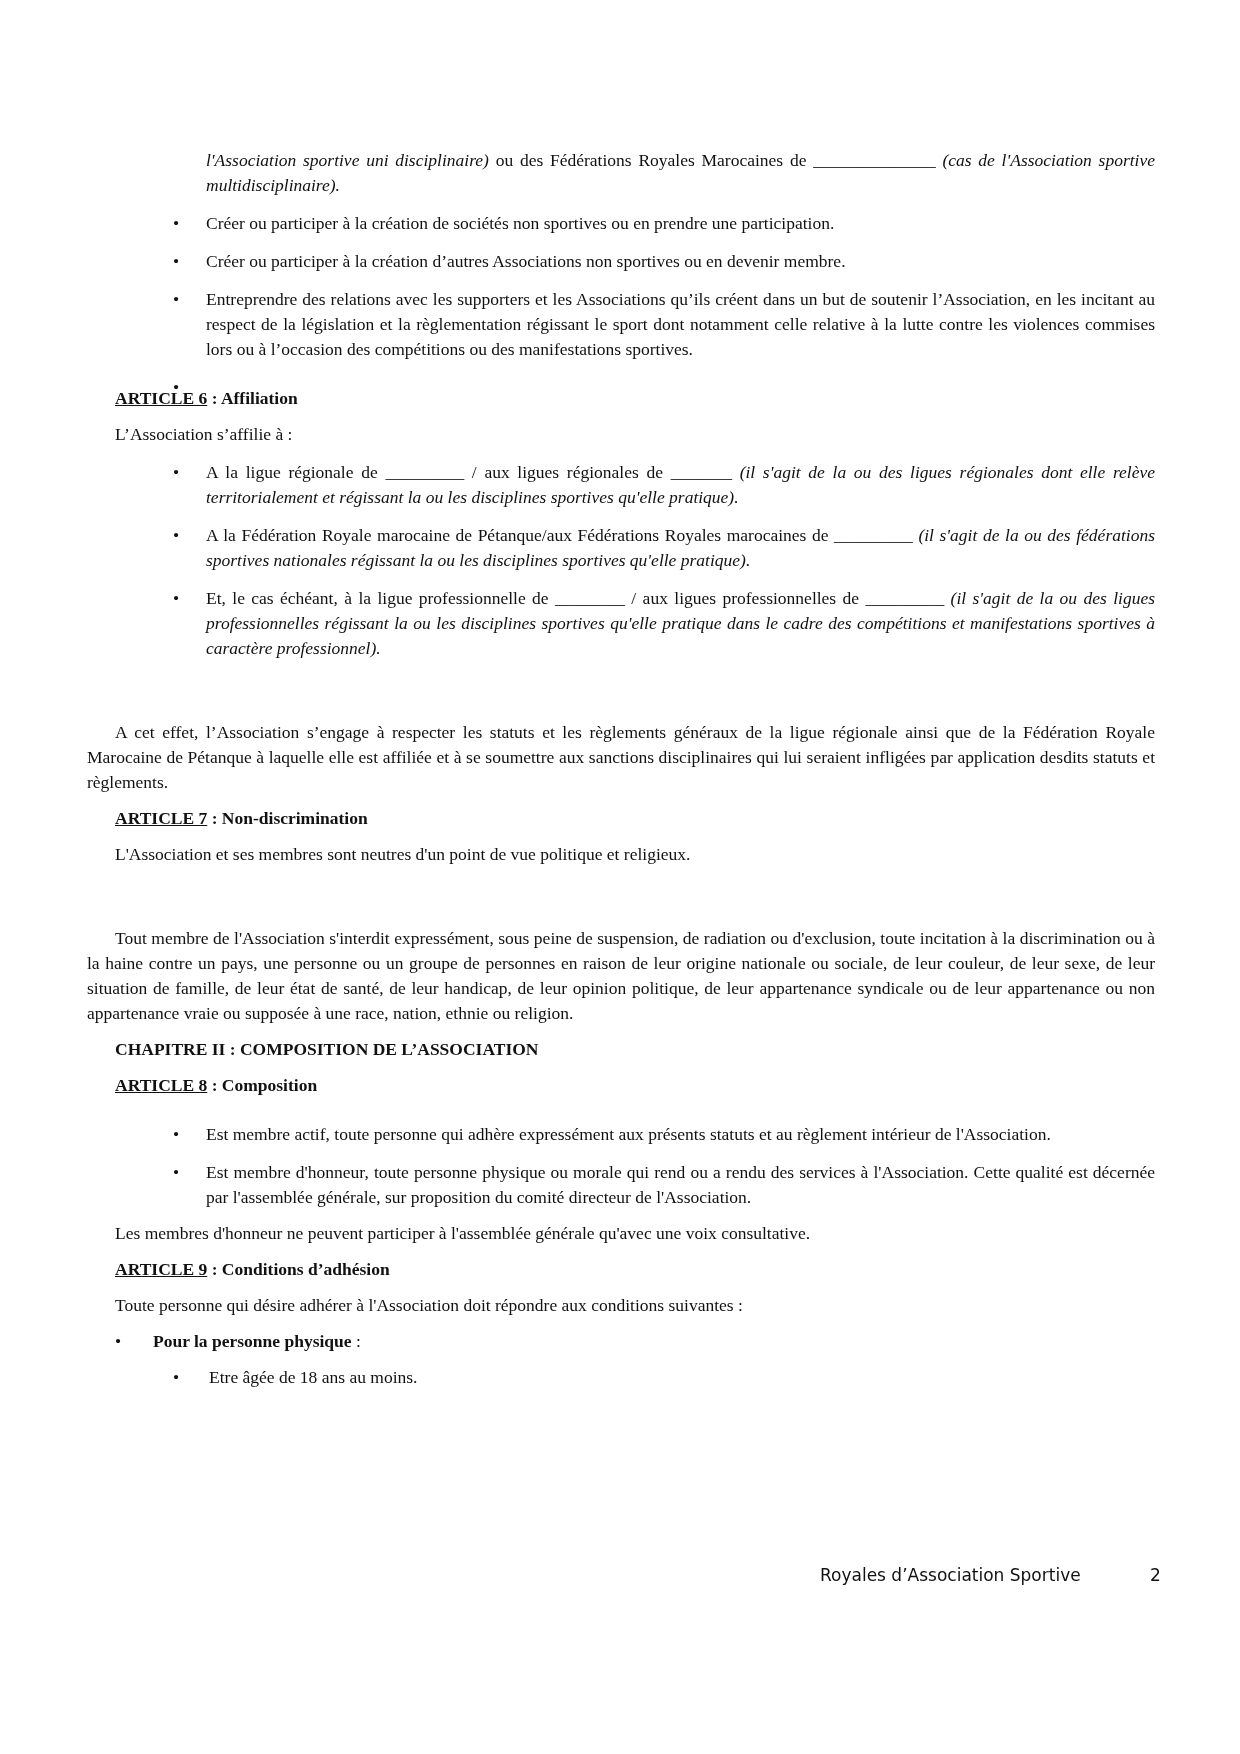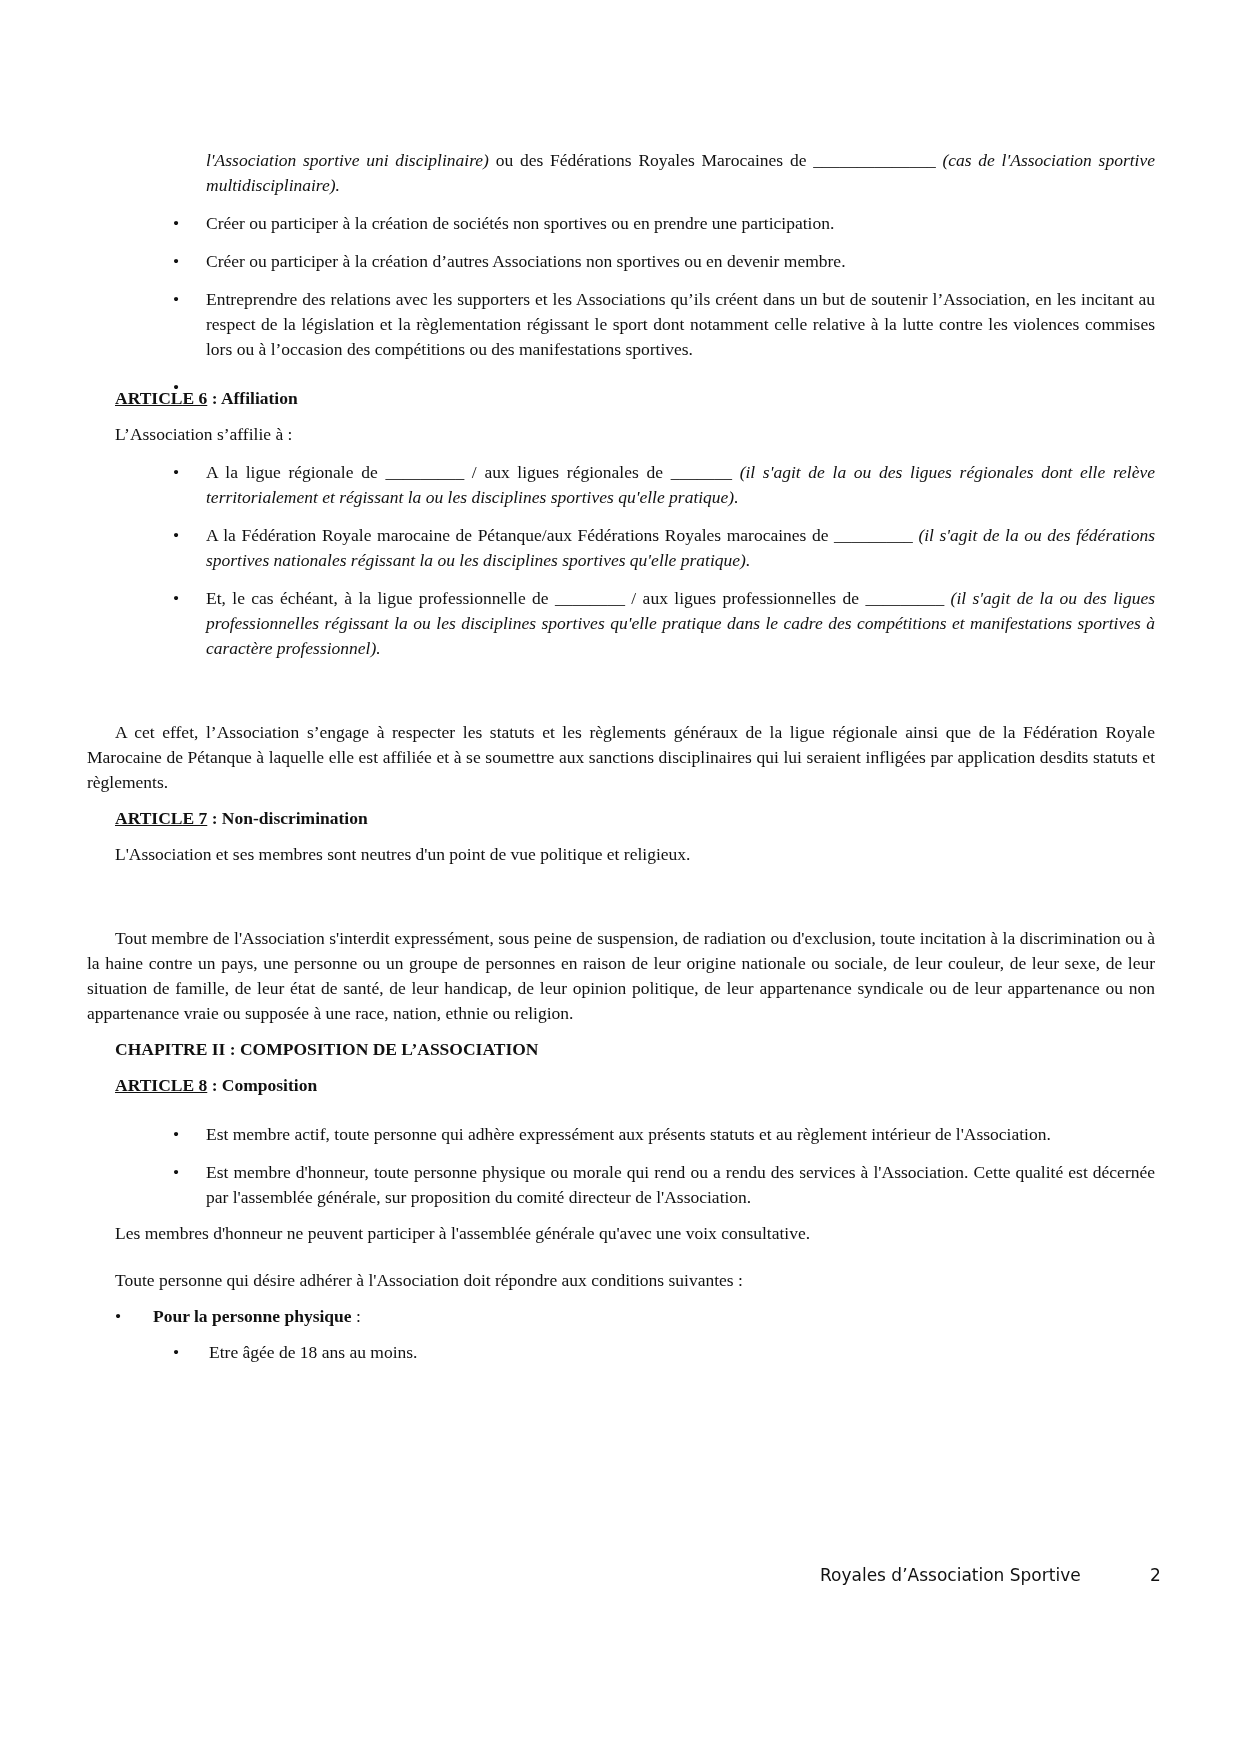--- a/index.html
+++ b/index.html
@@ -153,20 +153,23 @@
     </div>
     <div class="gap-m"></div>
     <div class="bullet">
       <span class="dot">•</span>
       <span>Est membre d'honneur, toute personne physique ou morale qui rend ou a rendu des services à l'Association. Cette qualité est décernée par l'assemblée générale, sur proposition du comité directeur de l'Association.</span>
     </div>
     <div class="gap-s"></div>
     <p class="para-28">Les membres d'honneur ne peuvent participer à l'assemblée générale qu'avec une voix consultative.</p>
     <div class="gap-s"></div>
 
+    <p class="heading bold">
+      <span class="ul">ARTICLE 9</span><span> : Conditions d’adhésion</span>
+    </p>
     <div class="gap-s"></div>
     <p class="para-28">Toute personne qui désire adhérer à l'Association doit répondre aux conditions suivantes :</p>
     <div class="gap-s"></div>
     <div class="bullet lvl0">
       <span class="dot">•</span>
       <span class="bold">Pour la personne physique</span><span> :</span>
     </div>
     <div class="gap-s"></div>
     <div class="bullet lvl2">
       <span class="dot">•</span>

